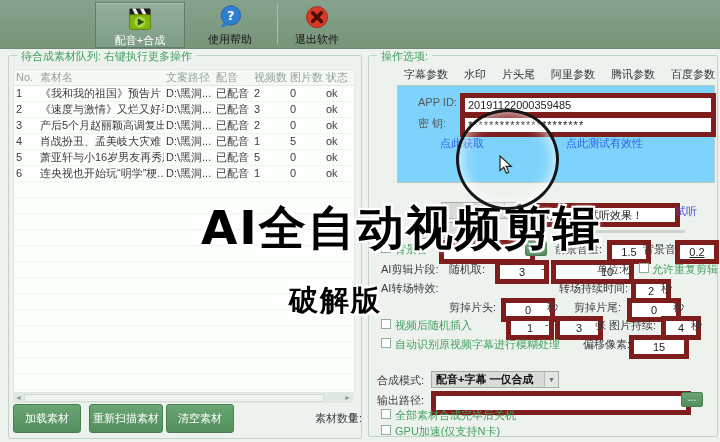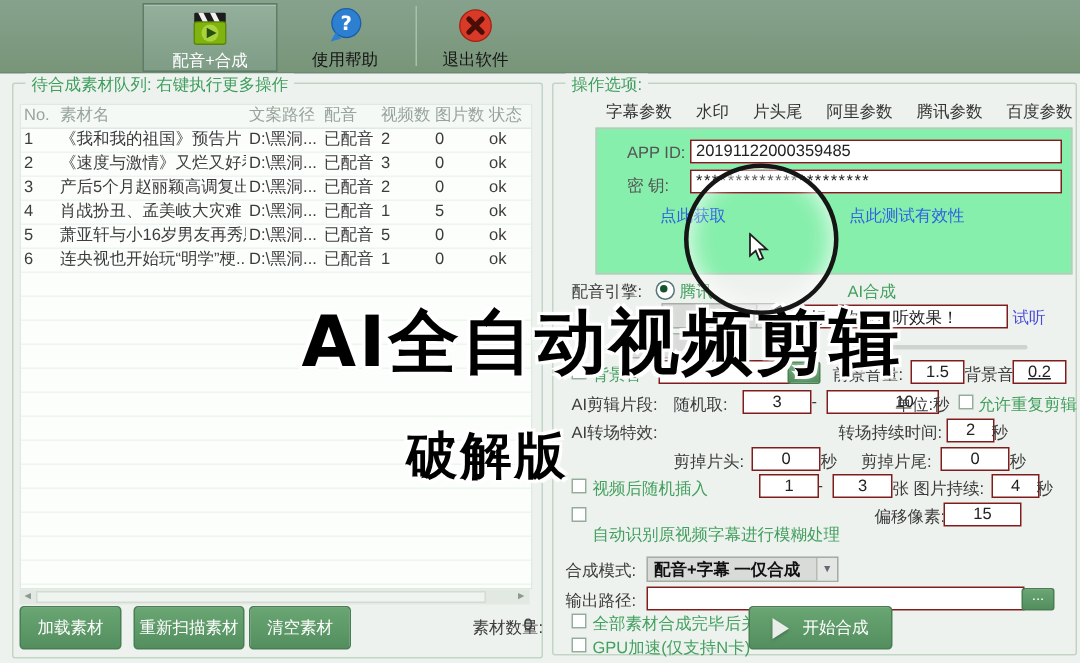--- a/index.html
+++ b/index.html
@@ -26,21 +26,21 @@
   .tr.th{color:#97a49a;background:#f5f9f5;border-bottom:1px solid #e0eae2}
   .td{overflow:hidden;text-overflow:clip;padding:0 2px;box-sizing:border-box}
   .c0{width:24px}.c1{width:126px}.c2{width:50px}.c3{width:38px;text-align:left}
   .c4{width:36px}.c5{width:36px}.c6{width:28px}
   #hscroll{position:absolute;left:4px;top:337px;width:340px;height:10px;background:#e2e8e2;
            color:#8b998d;font-size:7px;line-height:10px}
   #hscroll .thumb{position:absolute;left:11px;top:1px;width:300px;height:8px;background:#f0f4f0;border:1px solid #d2dcd2;box-sizing:border-box}
   #hscroll .arr-l{position:absolute;left:2px}
   #hscroll .arr-r{position:absolute;right:2px}
   
-  .inp{position:absolute;border:1px solid #7f1d1d;background:#fff;height:14px;
+  .inp{position:absolute;border:5px solid #7f1d1d;background:#fff;height:14px;
        font:11px "Liberation Sans","DejaVu Sans",sans-serif;padding:0 3px;color:#222}
   .num{text-align:center}
   .sel{position:absolute;height:17px;border:1px solid #a5ada5;background:#d9dbd9;
        display:flex;align-items:center;box-sizing:border-box;padding-left:4px;font-weight:bold;color:#111}
   .sel .arr{margin-left:auto;width:13px;height:100%;display:flex;align-items:center;justify-content:center;
             color:#667;border-left:1px solid #b5bab5;background:#e4e6e4;font-size:7px}
   .cb{position:absolute;width:10px;height:10px;border:1px solid #94ac9a;background:#fff;box-sizing:border-box}
   .rad{width:11px;height:11px;border:1px solid #577;border-radius:50%;background:#fff;
        display:inline-block;position:relative;vertical-align:-2px;margin-right:3px}
   .rad.on:after{content:"";position:absolute;left:2px;top:2px;width:5px;height:5px;border-radius:50%;background:#14532d}
@@ -54,27 +54,27 @@
   .btn-dots{background:linear-gradient(#69a673,#548e5f);border:1px solid #497e53;border-radius:2px;
             color:#fff;text-align:center;line-height:10px;font-size:10px;position:absolute;cursor:pointer}
   .slider{position:absolute;height:3px;background:#cfd3cf;border-radius:2px}
   .slider .hd{position:absolute;top:-5px;width:9px;height:13px;border:1px solid #a6a6a6;
               background:linear-gradient(#fefefe,#d9d9d9);border-radius:2px}
   .row{position:absolute;left:0;width:348px;height:18px}
   
   #tabbar{position:absolute;left:28px;top:7px;display:flex;gap:2px}
   .tab{padding:4px 7px 3px;color:#333;cursor:pointer;white-space:nowrap}
   #tabpanel{position:absolute;left:28px;top:29px;width:316px;height:96px;
-            background:#86efac;border:1px solid #bdc7bd}
+            background:#7dd3fc;border:1px solid #bdc7bd}
   
   .wm{position:absolute;font-weight:bold;color:#000;white-space:nowrap;z-index:50;
       font-family:"DejaVu Sans","Liberation Sans",sans-serif;letter-spacing:2px;
       text-shadow:-2px -2px 0 #fff,2px -2px 0 #fff,-2px 2px 0 #fff,2px 2px 0 #fff,0 0 5px #fff}
   #wm1{left:201px;top:197px;font-size:47px}
-  #wm2{left:271px;top:281px;font-size:34px}
+  #wm2{left:289px;top:281px;font-size:29px}
   #magnifier{position:absolute;left:456px;top:109px;width:97px;height:95px;border:3px solid #161616;
              border-radius:50%;z-index:60;box-shadow:inset 0 0 16px rgba(255,255,255,.95)}
   #cursor{position:absolute;left:499px;top:155px;z-index:61}
   .swatch{position:absolute;height:13px;box-sizing:border-box;border:1px solid #6a6a6a;background:#b9bdc1}
   .mini-arr{position:absolute;height:13px;width:14px;box-sizing:border-box;border:1px solid #8a8a8a;
             background:#e3e5e3;color:#555;font-size:7px;text-align:center;line-height:12px}
   .play-tri{width:0;height:0;border-left:11px solid #e9ede9;border-top:7px solid transparent;
             border-bottom:7px solid transparent;margin-right:9px;filter:drop-shadow(0 1px 1px #3f6e49)}
   .stop-sq{width:11px;height:11px;background:linear-gradient(#efefef,#c9c9c9);border:1px solid #9a9a9a;margin-right:9px}
 </style>
@@ -341,29 +341,20 @@
 
   <div id="tabpanel">
     <span class="lbl-abs" style="left:20px;top:10px;color:#555">APP ID:</span>
     <input class="inp" style="left: 62px; top: 7px; width: 240px;" value="20191122000359485">
     <span class="lbl-abs" style="left:20px;top:30px;color:#555">密 钥:</span>
     <input class="inp" style="left: 62px; top: 27px; width: 240px; letter-spacing: 1px;" value="**********************">
     <span class="lbl-abs lnk" style="left:42px;top:50px">点此获取</span>
     <span class="lbl-abs lnk" style="left:168px;top:50px">点此测试有效性</span>
   </div>
 
-  <div class="row" style="top:129px">
-    <span class="lbl-abs" style="left:12px;top:2px">配音引擎:</span>
-    <span class="lbl-abs gtx" style="left:68px;top:2px">
-      <span class="rad on"></span><span>腾讯</span>
-    </span>
-    <span class="lbl-abs gtx" style="left:196px;top:2px">
-      <span>AI合成</span>
-    </span>
-  </div>
 
   <div class="row" style="top:146px">
     <div class="sel" style="left:72px;top:0;width:78px">
       <span></span>
         <span class="arr">▼</span>
     </div>
     <input class="inp" style="left: 167px; top: 1px; width: 128px;" value="好，欢迎试听效果！">
     <span class="lbl-abs" style="left:306px;top:2px;color:#4b4bd8">试听</span>
   </div>
 
@@ -422,21 +413,21 @@
     <span class="lbl-abs" style="left:176px;top:2px">-</span>
     <input class="inp num" style="left: 186px; top: 0px; width: 32px;" value="3">
     <span class="lbl-abs" style="left:226px;top:2px">张</span>
     <span class="lbl-abs" style="left:240px;top:2px">图片持续:</span>
     <input class="inp num" style="left: 292px; top: 0px; width: 24px;" value="4">
     <span class="lbl-abs" style="left:322px;top:2px">秒</span>
   </div>
 
   <div class="row" style="top:279px">
     <span class="cb" style="left:12px;top:3px"></span>
-    <span class="lbl-abs gtx" style="left:26px;top:14px">自动识别原视频字幕进行模糊处理</span>
+    <span class="lbl-abs gtx" style="left:26px;top:2px">自动识别原视频字幕进行模糊处理</span>
     <span class="lbl-abs" style="left:214px;top:2px">偏移像素:</span>
     <input class="inp num" style="left: 260px; top: 0px; width: 44px;" value="15">
   </div>
 
 
   <div class="row" style="top:315px">
     <span class="lbl-abs" style="left:8px;top:2px">合成模式:</span>
     <div class="sel" style="left:62px;top:0;width:128px">
       <span>配音+字幕 一仅合成</span>
       <span class="arr">▼</span>
@@ -447,24 +438,20 @@
     <span class="lbl-abs" style="left:8px;top:2px">输出路径:</span>
     <input class="inp" style="left: 62px; top: 0px; width: 244px;" value="">
     <span class="btn-dots" style="left:312px;top:1px;width:20px;height:13px">...</span>
   </div>
 
   <div class="row" style="top:350px;height:30px">
     <span class="cb" style="left:12px;top:3px"></span>
     <span class="lbl-abs gtx" style="left:26px;top:2px">全部素材合成完毕后关机</span>
     <span class="cb" style="left:12px;top:19px"></span>
     <span class="lbl-abs gtx" style="left:26px;top:18px">GPU加速(仅支持N卡)</span>
-  </div>
-  <div class="gbtn" style="left:130px;top:348px;width:94px;height:27px">
-    <span class="play-tri"></span>
-    <span>开始合成</span>
   </div>
 </div>
 
 <div class="wm" id="wm1">AI全自动视频剪辑</div>
 <div class="wm" id="wm2">破解版</div>
 <div id="magnifier"></div>
 <div id="cursor">
   <svg width="14" height="20" viewBox="0 0 14 20">
     <polygon points="1,1 1,15.5 4.8,12.2 7.3,18.2 9.7,17.1 7.2,11.3 12.2,11.3" fill="#ffffff" stroke="#222" stroke-width="1.2"></polygon>
   </svg>

